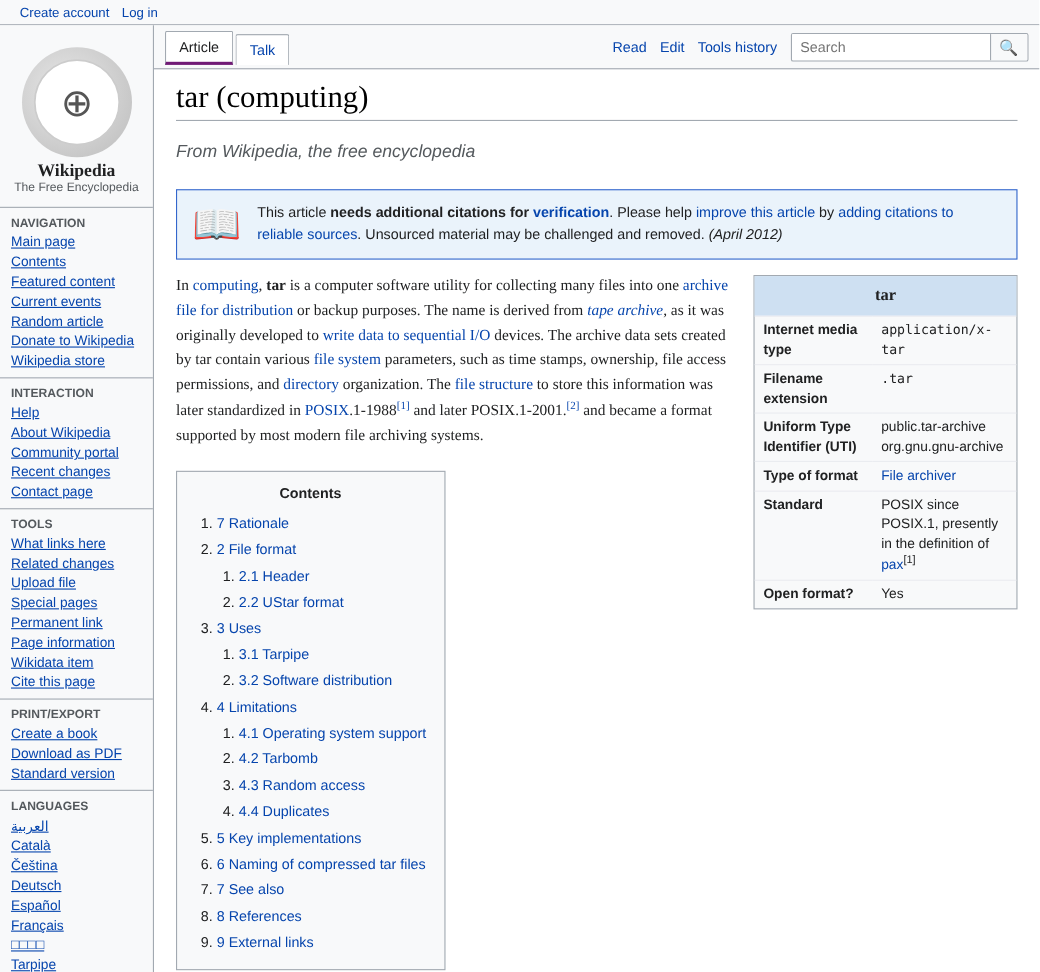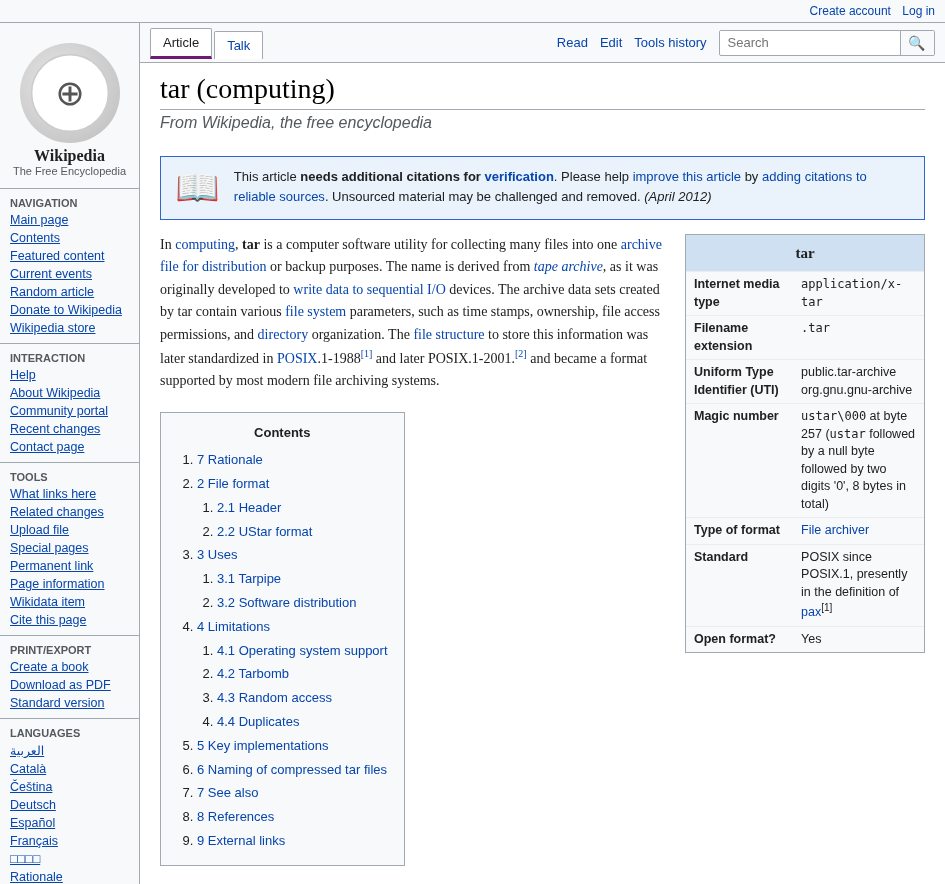--- a/index.html
+++ b/index.html
@@ -3,21 +3,20 @@
   <meta charset="utf-8">
   <style>
     * { box-sizing: border-box; margin: 0; padding: 0; }
     body { font-family: 'Linux Libertine', 'Georgia', 'Times', serif; font-size: 14px; color: #202122; background: #fff; }
     a { color: #0645ad; text-decoration: none; }
 
     
     #top-bar {
       background: #f8f9fa;
       border-bottom: 1px solid #a2a9b1;
-      text-align: right;
       padding: 4px 10px;
       font-size: 12px;
       font-family: Arial, sans-serif;
     }
     #top-bar a { color: #0645ad; margin-left: 8px; }
 
     
     #layout { display: flex; }
 
     
@@ -142,21 +141,21 @@
     #article {
       padding: 10px 20px;
       max-width: 900px;
     }
     h1.article-title {
       font-family: 'Linux Libertine', Georgia, serif;
       font-size: 28px;
       font-weight: normal;
       border-bottom: 1px solid #a2a9b1;
       padding-bottom: 4px;
-      margin-bottom: 4px;
+      margin-bottom: 20px;
       color: #000;
     }
     .article-subtitle {
       font-family: Arial, sans-serif;
       font-size: 16px;
       color: #54595d;
       margin-bottom: 24px;
       font-style: italic;
     }
 
@@ -302,21 +301,21 @@
     <div class="sidebar-item"><a href="#">Standard version</a></div>
 
     <div class="sidebar-section-title">Languages</div>
     <div class="sidebar-item"><a href="#">العربية</a></div>
     <div class="sidebar-item"><a href="#">Català</a></div>
     <div class="sidebar-item"><a href="#">Čeština</a></div>
     <div class="sidebar-item"><a href="#">Deutsch</a></div>
     <div class="sidebar-item"><a href="#">Español</a></div>
     <div class="sidebar-item"><a href="#">Français</a></div>
     <div class="sidebar-item"><a href="#">□□□□</a></div>
-    <div class="sidebar-item"><a href="#">Rationale</a></div>
+    <div class="sidebar-item"><a href="#">Tarpipe</a></div>
 
   </div>
 
   <div id="main">
 
     <div id="tab-bar">
       <div class="tab-group-left">
         <div class="tab active">Article</div>
         <div class="tab">Talk</div>
       </div>
@@ -352,24 +351,20 @@
               <td class="label">Internet media type</td>
               <td class="value"><code class="infobox-code">application/x-tar</code></td>
             </tr>
             <tr>
               <td class="label">Filename extension</td>
               <td class="value"><code class="infobox-code">.tar</code></td>
             </tr>
             <tr>
               <td class="label">Uniform Type Identifier (UTI)</td>
               <td class="value">public.tar-archive org.gnu.gnu-archive</td>
-            </tr>
-            <tr>
-              <td class="label">Magic number</td>
-              <td class="value"><code class="infobox-code">ustar\000</code> at byte 257 (<code class="infobox-code">ustar</code> followed by a null byte followed by two digits '0', 8 bytes in total)</td>
             </tr>
             <tr>
               <td class="label">Type of format</td>
               <td class="value"><a href="#">File archiver</a></td>
             </tr>
             <tr>
               <td class="label">Standard</td>
               <td class="value">POSIX since POSIX.1, presently in the definition of <a href="#">pax</a><sup>[1]</sup></td>
             </tr>
             <tr>

